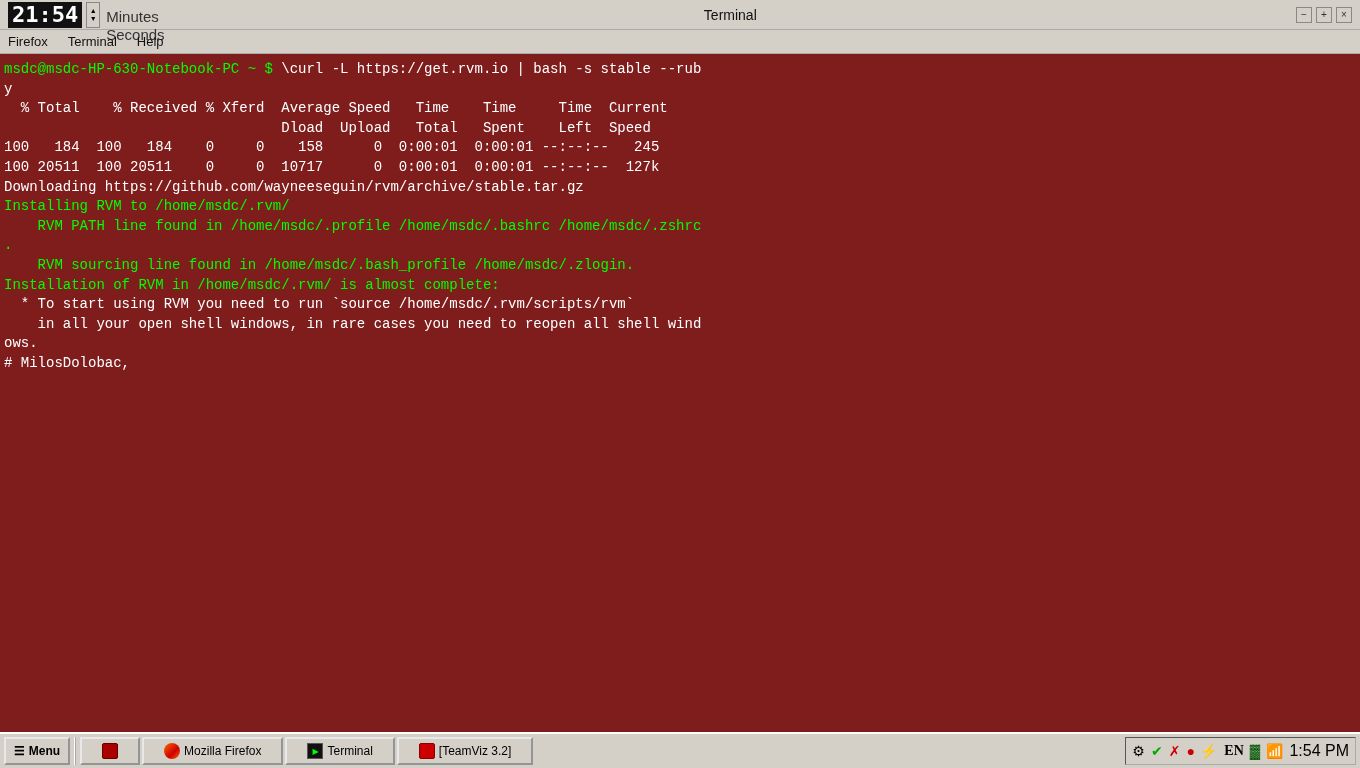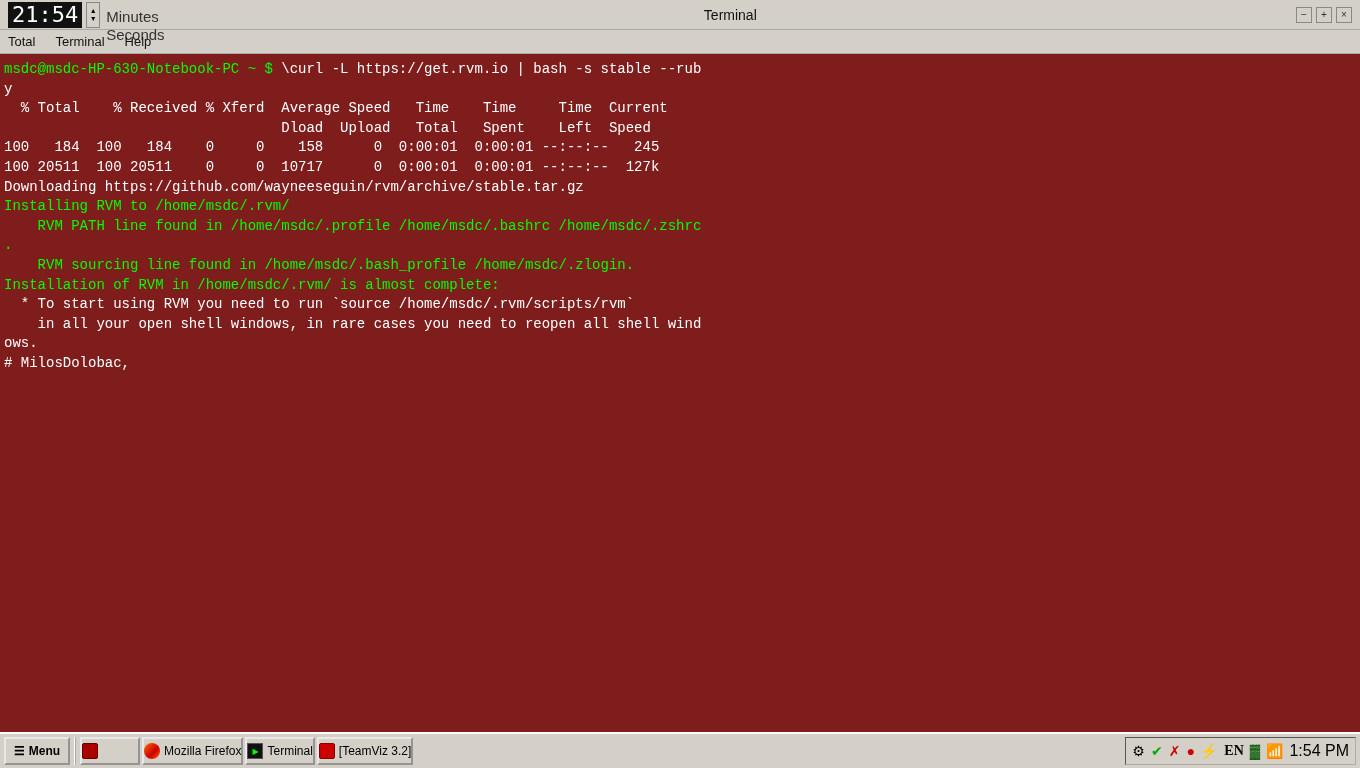--- a/index.html
+++ b/index.html
@@ -20,21 +20,21 @@
       align-items: center;
       gap: 4px;
     }
     .clock-widget {
       display: flex;
       align-items: center;
       background: #111;
       color: #fff;
       font-family: monospace;
       font-size: 22px;
-      font-weight: normal;
+      font-weight: bold;
       padding: 2px 4px;
       height: 26px;
       line-height: 1;
     }
     .clock-colon { color: #fff; }
     .clock-labels {
       display: flex;
       flex-direction: column;
       font-size: 15px;
       color: #333;
@@ -134,21 +134,21 @@
       font-weight: bold;
       cursor: pointer;
       display: flex;
       align-items: center;
       gap: 4px;
       height: 28px;
     }
     .taskbar-btn {
       background: #d4d0c8;
       border: 2px outset #e8e8e8;
-      padding: 2px 0;
+      padding: 2px 20px;
       font-size: 12px;
       cursor: pointer;
       display: flex;
       align-items: center;
       gap: 4px;
       height: 28px;
       min-width: 60px;
       text-align: center;
     }
     .taskbar-icon {
@@ -204,21 +204,21 @@
   </div>
   <div class="title-center">Terminal</div>
   <div class="title-bar-buttons">
     <div class="title-btn">−</div>
     <div class="title-btn">+</div>
     <div class="title-btn">×</div>
   </div>
 </div>
 
 <div class="menu-bar">
-  <div class="menu-item">Total</div>
+  <div class="menu-item">Firefox</div>
   <div class="menu-item">Terminal</div>
   <div class="menu-item">Help</div>
 </div>
 
 <div class="terminal" id="terminal-area">
     <div class="line"><span class="green">msdc@msdc-HP-630-Notebook-PC ~ $ </span><span class="cmd">\curl -L https://get.rvm.io | bash -s stable --rub</span></div>
     <div class="line white">y</div>
     <div class="line white">  % Total    % Received % Xferd  Average Speed   Time    Time     Time  Current</div>
     <div class="line white">                                 Dload  Upload   Total   Spent    Left  Speed</div>
     <div class="line white">100   184  100   184    0     0    158      0  0:00:01  0:00:01 --:--:--   245</div>

